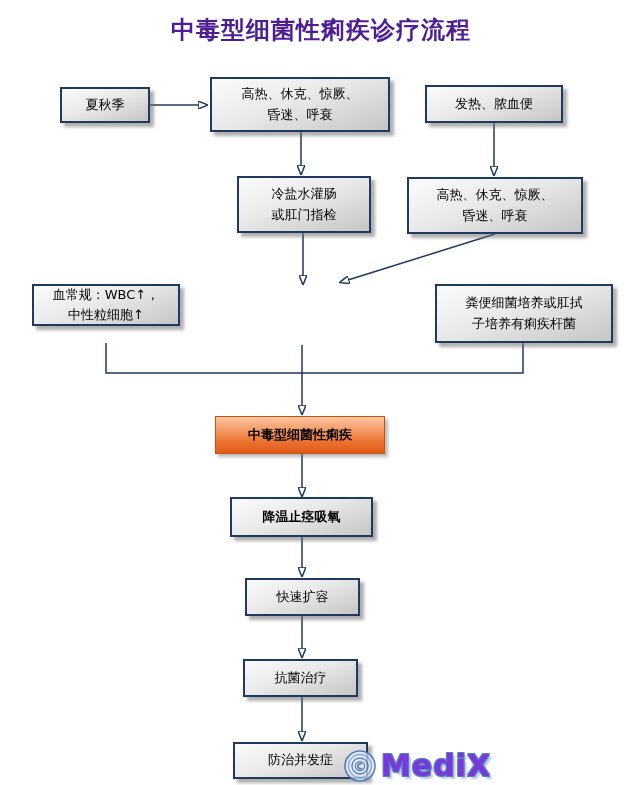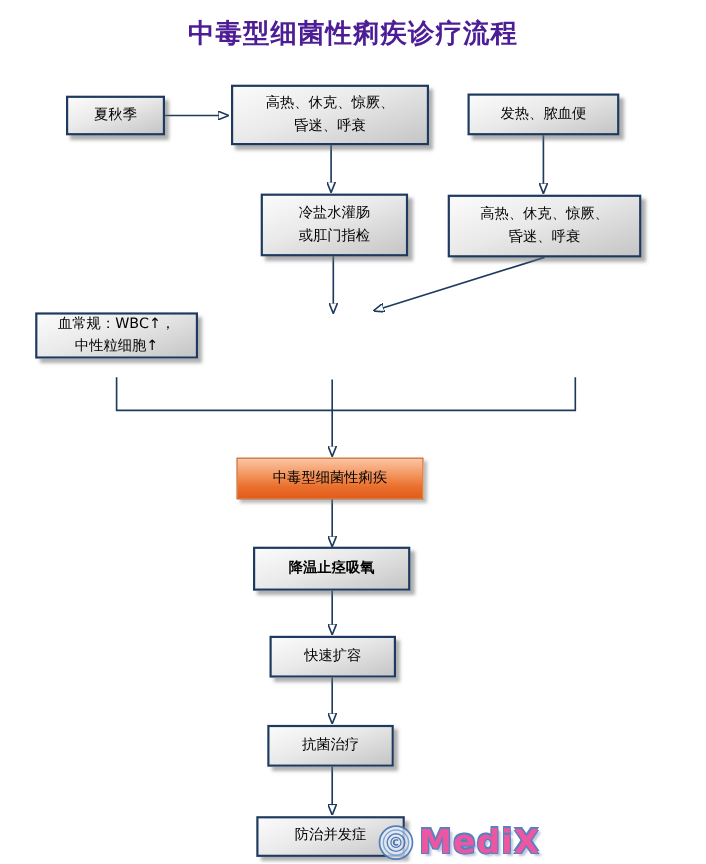--- a/index.html
+++ b/index.html
@@ -35,21 +35,21 @@
   svg.connectors path, svg.connectors line {
     stroke:#1f3a5f; stroke-width:1.5; fill:none;
   }
 
   .watermark {
     position:absolute; left:342px; top:747px;
     display:flex; align-items:center; gap:3px; opacity:0.92;
   }
   .wm-text {
     font-size:30px; font-weight:bold; letter-spacing:1px;
-    color:#ec4899;
+    color:#6d28d9;
     text-shadow:
       -1px -1px 0 #4a77bb, 1px -1px 0 #4a77bb,
       -1px  1px 0 #4a77bb, 1px  1px 0 #4a77bb,
        3px  3px 2px rgba(90,120,170,0.45);
   }
 </style>
 </head>
 <body>
 
 <div id="canvas">
@@ -85,22 +85,24 @@
   <div class="node" style="left:237px; top:176px; width:134px; height:57px;">冷盐水灌肠
 或肛门指检</div>
 
   <div class="node" style="left:407px; top:177px; width:176px; height:57px;">高热、休克、惊厥、
 昏迷、呼衰</div>
 
   <div class="node" style="left:32px;  top:284px; width:148px; height:42px;">血常规：WBC↑，
 中性粒细胞↑</div>
 
 
+  <div class="node" style="left:435px; top:284px; width:178px; height:59px;">粪便细菌培养或肛拭
+子培养有痢疾杆菌</div>
 
-  <div class="node highlight" style="left:215px; top:416px; width:170px; height:38px;">中毒型细菌性痢疾</div>
+  <div class="node highlight" style="left:215px; top:416px; width:170px; height:38px;font-weight:bold;">中毒型细菌性痢疾</div>
 
   <div class="node" style="left:230px; top:497px; width:143px; height:40px;font-weight:bold;">降温止痉吸氧</div>
 
   <div class="node" style="left:243px; top:659px; width:115px; height:38px;">抗菌治疗</div>
 
   <div class="node" style="left:245px; top:578px; width:115px; height:38px;">快速扩容</div>
 
   <div class="node" style="left:233px; top:742px; width:135px; height:37px;">防治并发症</div>
 
   <div class="watermark">

